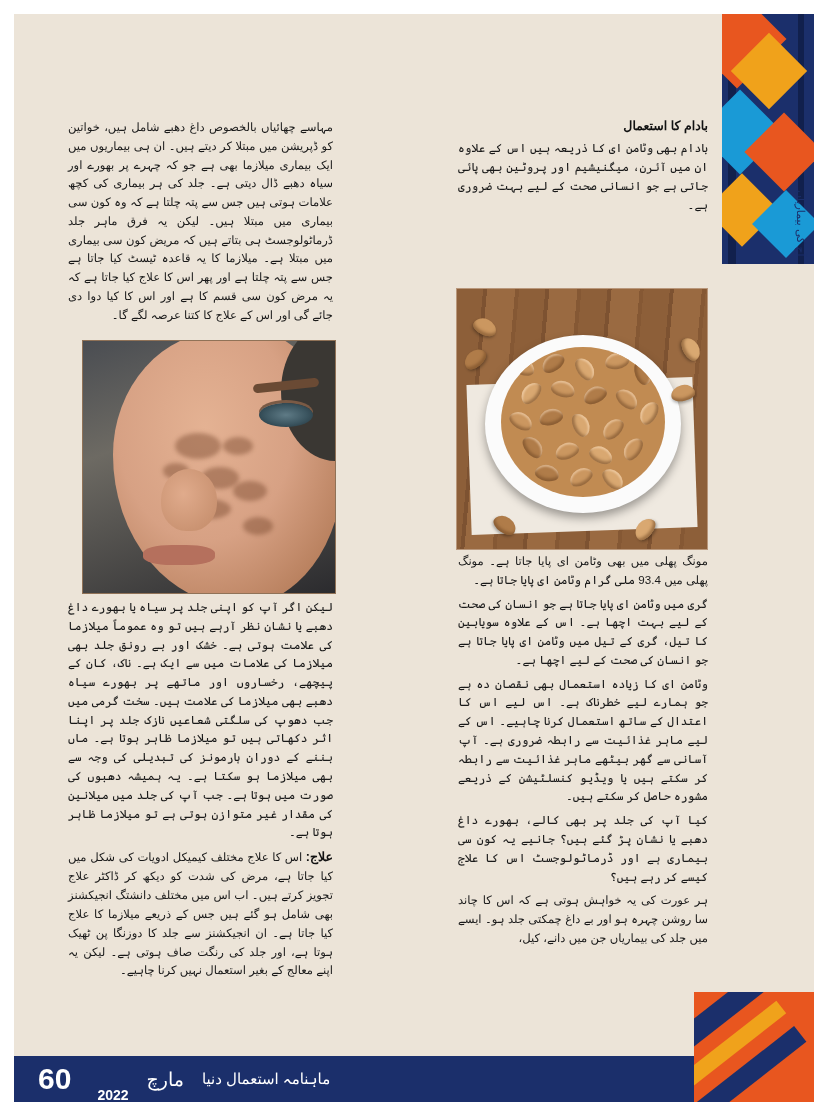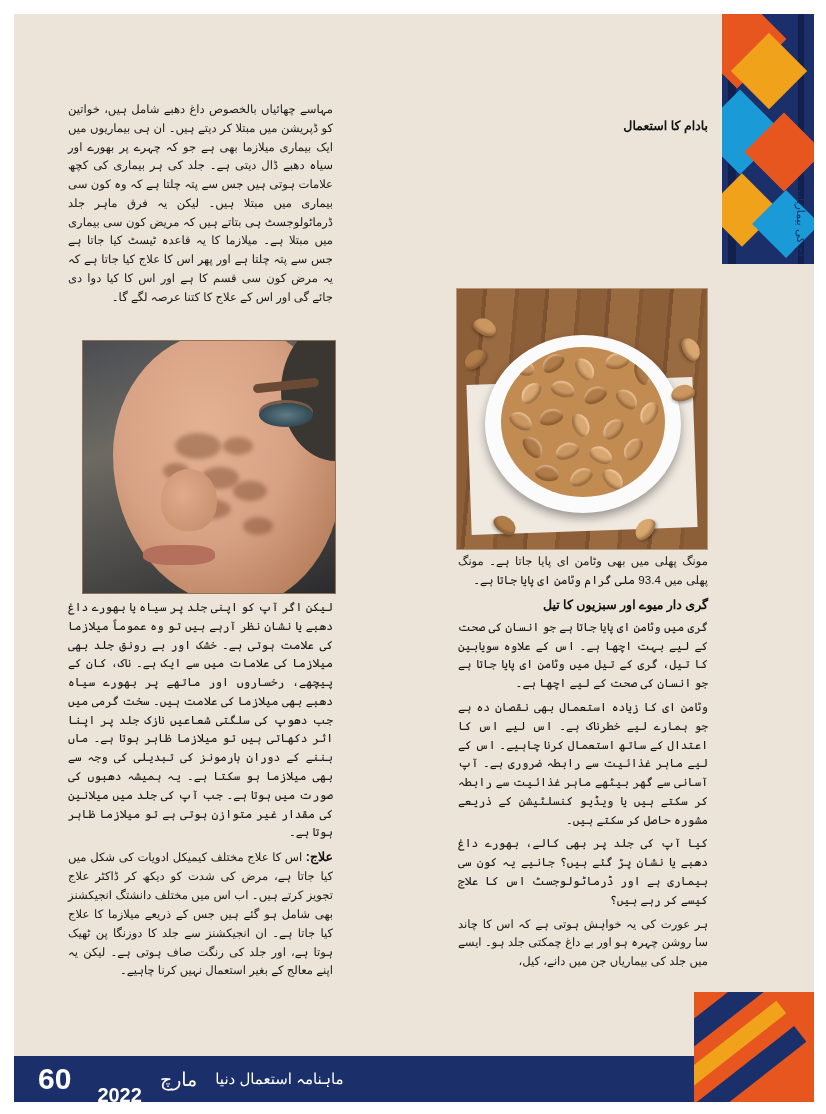--- a/index.html
+++ b/index.html
@@ -54,33 +54,33 @@
   .footer-bar{
     position:absolute; left:14px; bottom:12px; width:700px; height:46px;
     background:#1b2f6b;
     display:flex; align-items:center; justify-content:flex-end;
     direction:rtl;
     color:#ffffff;
   }
   .footer-inner{display:flex;align-items:center;gap:18px;padding-left:24px;padding-right:70px;}
   .footer-mag{font-size:15px;}
   .footer-month{font-size:19px;}
-  .footer-year{font-size:20px;font-weight:bold;margin-top:32px;}
+  .footer-year{font-size:14px;font-weight:bold;margin-top:32px;}
   .footer-page{font-size:30px;font-weight:bold;margin-right:8px;}
 
   
   .col{
     position:absolute;
     direction:rtl; text-align:justify;
     color:#1a1a1a;
     font-size:11.6px; line-height:1.62;
   }
   .col p{margin:0 0 5px 0;}
   .col-right{right:118px; top:112px; width:250px;}
-  .col-left{left:68px; top:100px; width:265px;}
+  .col-left{left:68px; top:118px; width:265px;}
 
   .heading{
     font-weight:bold; font-size:12.5px; color:#111;
     margin:4px 0 3px 0; direction:rtl; text-align:right;
   }
   .caption{
     direction:rtl;text-align:center;font-weight:bold;font-size:12.5px;
     margin:6px 0 4px 0;color:#111;
   }
 
@@ -150,20 +150,21 @@
       <div class="d2"></div>
       <div class="d3"></div>
     <div class="d4"></div>
       <div class="d5"></div>
       <div class="d6"></div>
   </div>
   <div class="deco-vtext">آج کی بیماریاں</div>
 
   <div class="col col-right">
     <div class="heading">بادام کا استعمال</div>
+    <p>بادام بھی وٹامن ای کا ذریعہ ہیں اس کے علاوہ ان میں آئرن، میگنیشیم اور پروٹین بھی پائی جاتی ہے جو انسانی صحت کے لیے بہت ضروری ہے۔</p>
   </div>
 
   <div class="img-almonds">
     <div class="wood"></div>
     <div class="cloth"></div>
     <div class="bowl-out"></div>
     <div class="bowl-in">
       <div class="nut" style="left:10px;top:12px;transform:rotate(20deg);"></div>
       <div class="nut dark" style="left:40px;top:8px;transform:rotate(-35deg);"></div>
       <div class="nut light" style="left:72px;top:14px;transform:rotate(55deg);"></div>
@@ -189,21 +190,20 @@
     <div class="nut out" style="left:16px;top:30px;transform:rotate(25deg);"></div>
     <div class="nut out dark" style="left:6px;top:62px;transform:rotate(-40deg);"></div>
     <div class="nut out light" style="left:222px;top:52px;transform:rotate(60deg);"></div>
     <div class="nut out" style="left:214px;top:96px;transform:rotate(-12deg);"></div>
     <div class="nut out dark" style="left:36px;top:228px;transform:rotate(35deg);"></div>
     <div class="nut out light" style="left:176px;top:232px;transform:rotate(-50deg);"></div>
   </div>
 
   <div class="col" style="right:118px;top:552px;width:250px;">
     <p>مونگ پھلی میں بھی وٹامن ای پایا جاتا ہے۔ مونگ پھلی میں 93.4 ملی گرام وٹامن ای پایا جاتا ہے۔</p>
-    <div class="heading">گری دار میوے اور سبزیوں کا تیل</div>
     <p>گری میں وٹامن ای پایا جاتا ہے جو انسان کی صحت کے لیے بہت اچھا ہے۔ اس کے علاوہ سویابین کا تیل، گری کے تیل میں وٹامن ای پایا جاتا ہے جو انسان کی صحت کے لیے اچھا ہے۔</p>
     <p>وٹامن ای کا زیادہ استعمال بھی نقصان دہ ہے جو ہمارے لیے خطرناک ہے۔ اس لیے اس کا اعتدال کے ساتھ استعمال کرنا چاہیے۔ اس کے لیے ماہر غذائیت سے رابطہ ضروری ہے۔ آپ آسانی سے گھر بیٹھے ماہر غذائیت سے رابطہ کر سکتے ہیں یا ویڈیو کنسلٹیشن کے ذریعے مشورہ حاصل کر سکتے ہیں۔</p>
     <p>کیا آپ کی جلد پر بھی کالے، بھورے داغ دھبے یا نشان پڑ گئے ہیں؟ جانیے یہ کون سی بیماری ہے اور ڈرماٹولوجسٹ اس کا علاج کیسے کر رہے ہیں؟</p>
     <p>ہر عورت کی یہ خواہش ہوتی ہے کہ اس کا چاند سا روشن چہرہ ہو اور بے داغ چمکتی جلد ہو۔ ایسے میں جلد کی بیماریاں جن میں دانے، کیل،</p>
   </div>
 
   <div class="col col-left">
     <p>مہاسے چھائیاں بالخصوص داغ دھبے شامل ہیں، خواتین کو ڈپریشن میں مبتلا کر دیتے ہیں۔ ان ہی بیماریوں میں ایک بیماری میلازما بھی ہے جو کہ چہرے پر بھورے اور سیاہ دھبے ڈال دیتی ہے۔ جلد کی ہر بیماری کی کچھ علامات ہوتی ہیں جس سے پتہ چلتا ہے کہ وہ کون سی بیماری میں مبتلا ہیں۔ لیکن یہ فرق ماہر جلد ڈرماٹولوجسٹ ہی بتاتے ہیں کہ مریض کون سی بیماری میں مبتلا ہے۔ میلازما کا یہ قاعدہ ٹیسٹ کیا جاتا ہے جس سے پتہ چلتا ہے اور پھر اس کا علاج کیا جاتا ہے کہ یہ مرض کون سی قسم کا ہے اور اس کا کیا دوا دی جائے گی اور اس کے علاج کا کتنا عرصہ لگے گا۔</p>
   </div>
 

